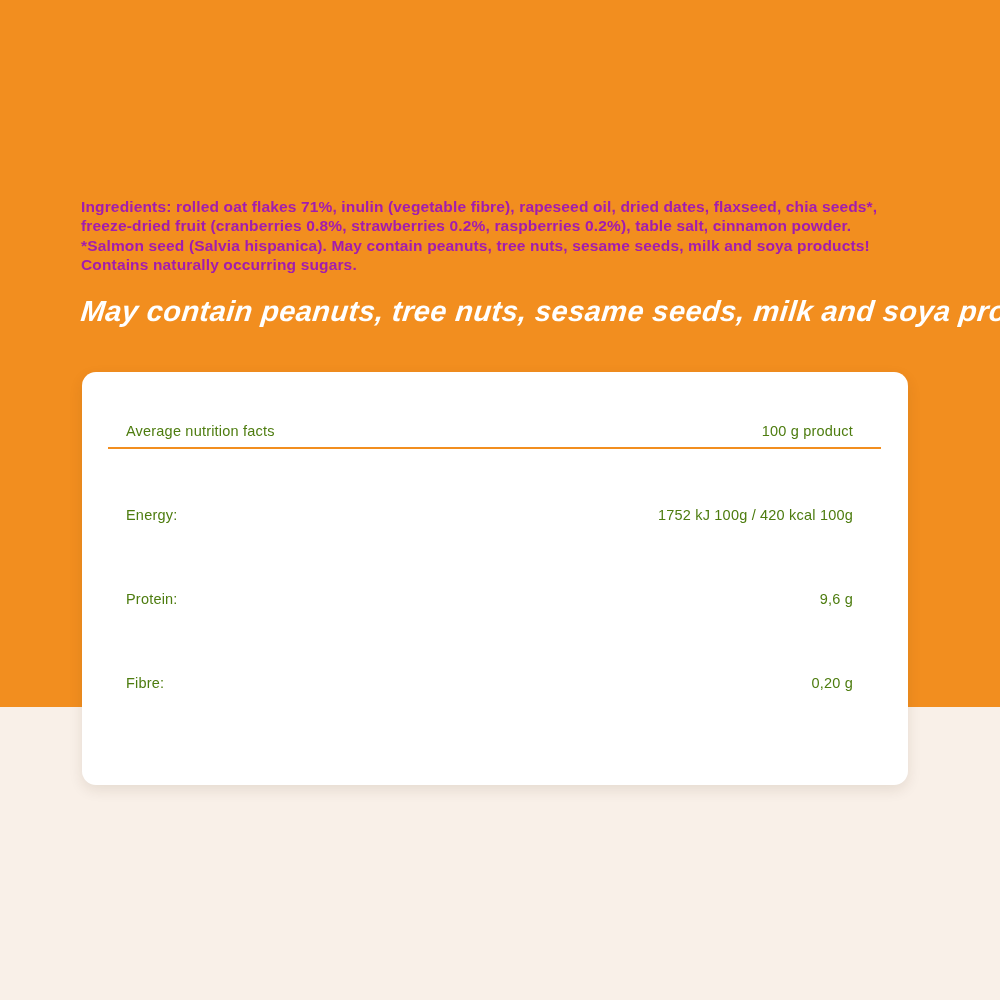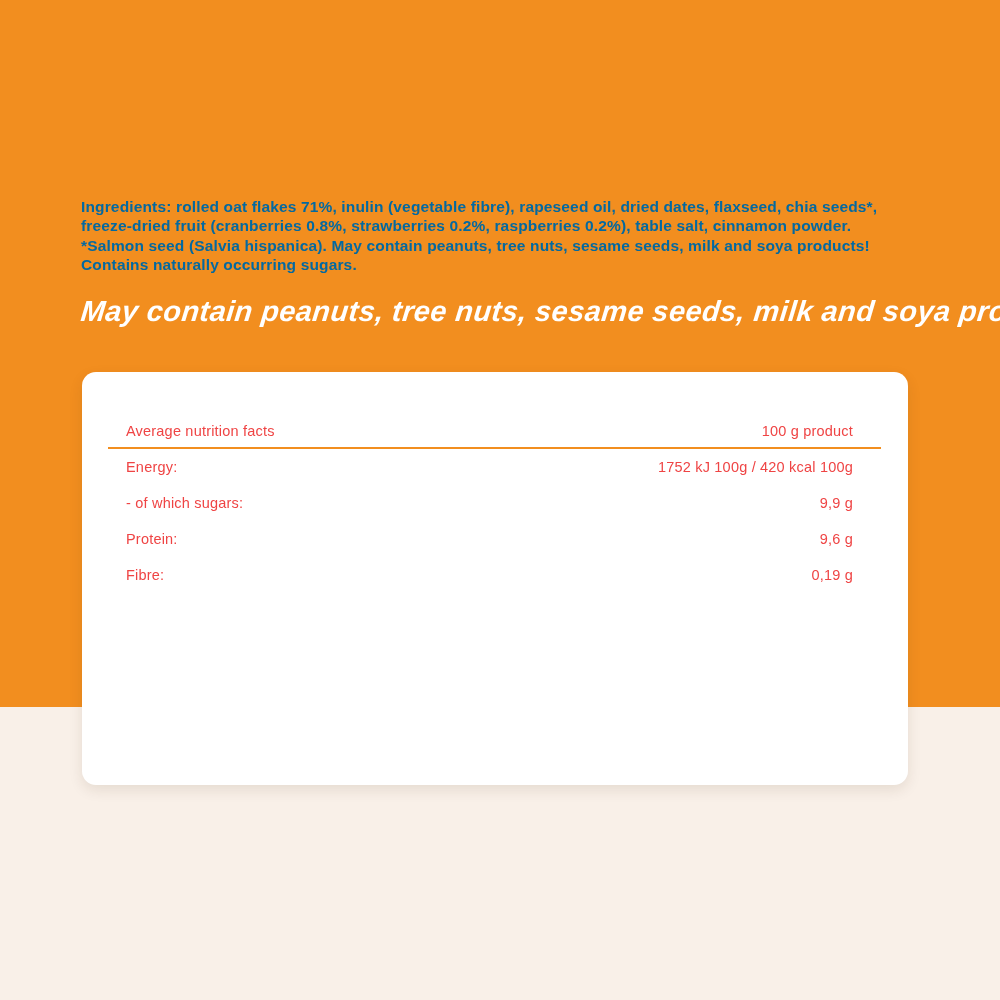--- a/index.html
+++ b/index.html
@@ -25,21 +25,21 @@
     width: 1000px;
     height: 707px;
     background: #F28E1F;
   }
 
   .ingredients {
     position: absolute;
     left: 81px;
     top: 197px;
     width: 828px;
-    color: #0369a1;
+    color: #a21caf;
     font-size: 15.5px;
     line-height: 19.4px;
     font-weight: 700;
     letter-spacing: 0.15px;
   }
 
   .allergen-script {
     position: absolute;
     left: 81px;
     top: 295px;
@@ -67,39 +67,40 @@
 
   .table-wrap {
     margin: 44px 27px 0 26px;
   }
 
   .t-row {
     display: flex;
     justify-content: space-between;
     align-items: center;
     padding: 0 28px 0 18px;
-    color: #ef4444;
+    color: #4d7c0f;
     font-size: 14.5px;
     letter-spacing: 0.2px;
   }
 
   .t-header {
     height: 30px;
     font-weight: 500;
   }
 
   .t-divider {
     height: 2px;
     background: #F28E1F;
     border: none;
     margin-top: 1px;
   }
 
   .t-body .t-row {
     height: 36px;
+    margin-top: 48px;
   }
 
   .t-label { text-align: left; }
   .t-value { text-align: left; }
 </style>
 </head>
 <body>
 
 <div class="page">
 
@@ -118,29 +119,25 @@
       </div>
 
       <div class="t-divider"></div>
 
       <div class="t-body">
         <div class="t-row">
           <span class="t-label">Energy:</span>
           <span class="t-value">1752 kJ 100g / 420 kcal 100g</span>
         </div>
         <div class="t-row">
-          <span class="t-label">- of which sugars:</span>
-          <span class="t-value">9,9 g</span>
-        </div>
-        <div class="t-row">
           <span class="t-label">Protein:</span>
           <span class="t-value">9,6 g</span>
         </div>
         <div class="t-row">
           <span class="t-label">Fibre:</span>
-          <span class="t-value">0,19 g</span>
+          <span class="t-value">0,20 g</span>
         </div>
       </div>
 
     </div>
   </div>
 
 </div>
 
 </body></html>

